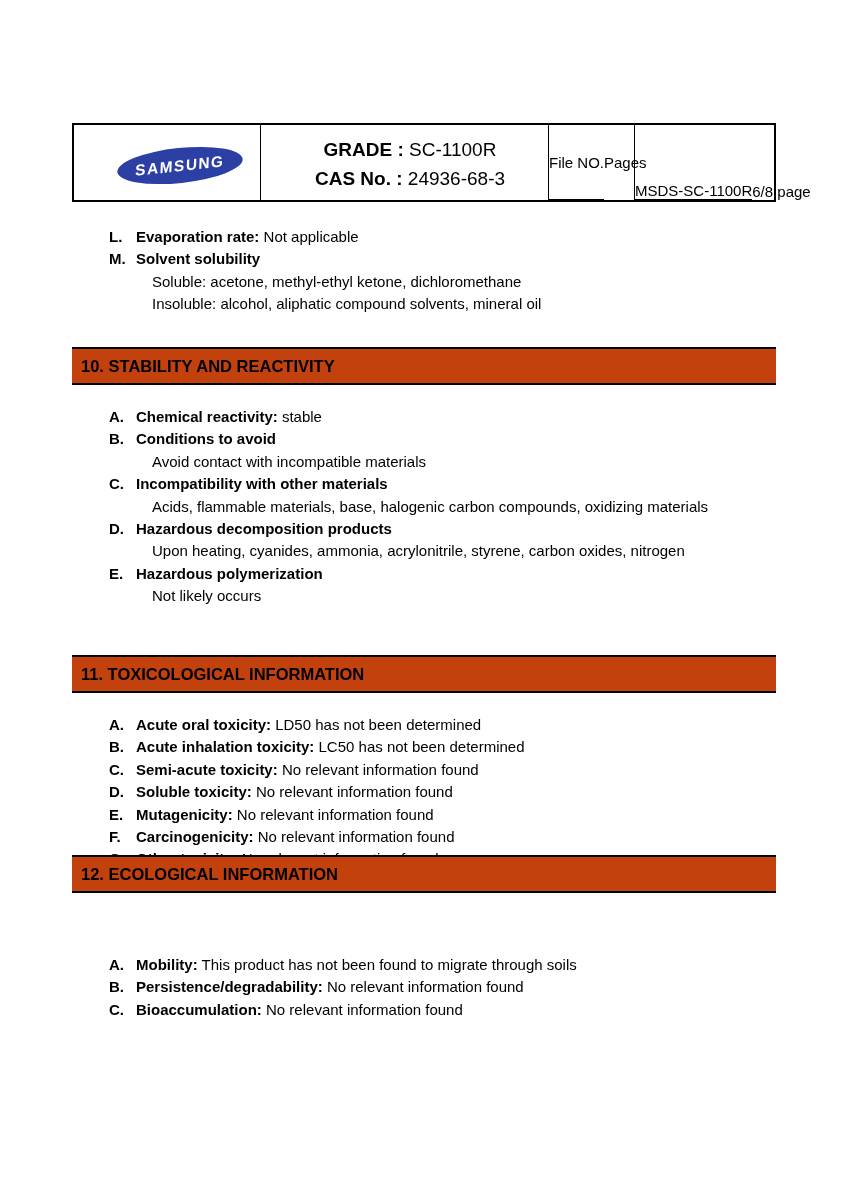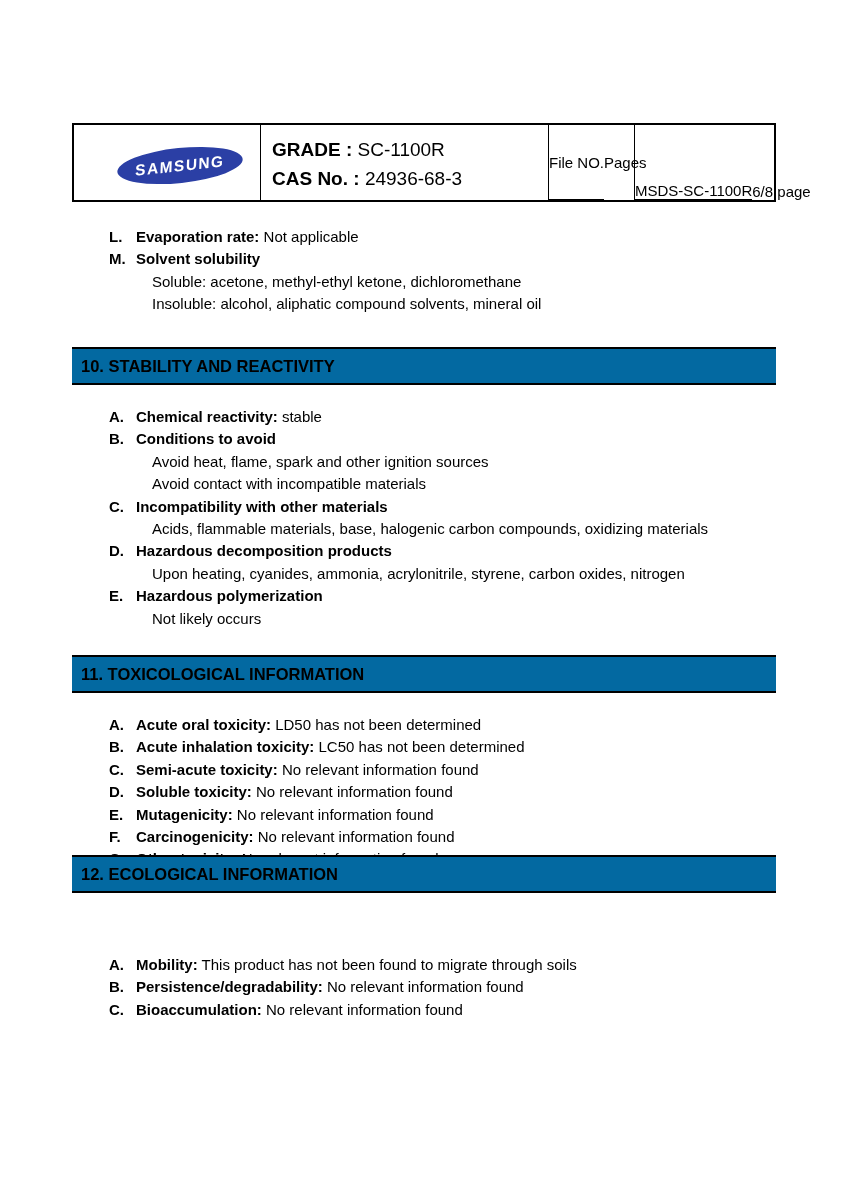--- a/index.html
+++ b/index.html
@@ -24,36 +24,36 @@
     transform:rotate(-6deg);
   }
   .logo-text {
     color:#fff; font-weight:bold; font-size:15.5px; letter-spacing:1.5px;
     transform:skewX(-8deg); white-space:nowrap;
   }
   .grade-cell {
     width:288px; flex:none; border-left:1.5px solid #000;
     padding:10px 0 0 11px; font-size:19px; line-height:29px;
   }
-  .grade-cell .line { white-space:nowrap; }
+  .grade-cell .line { white-space:nowrap;text-align:center; }
   .col { display:flex; flex-direction:row; box-sizing:border-box; border-left:1.5px solid #000; }
   .col-label { width:86px; flex:none; }
   .col-value { flex:1;align-items:flex-end; }
   .half {
     flex:1; display:flex; align-items:center; justify-content:center;
     font-size:15px; box-sizing:border-box; white-space:nowrap;
   }
   .half.top { border-bottom:1.5px solid #000; }
 
   
   .sec-hdr {
     position:absolute; left:72px; width:704px; height:38px;
     border-top:2.5px solid #000; border-bottom:2.5px solid #000;
     box-sizing:border-box; display:flex; align-items:center;
-    padding-left:9px; font-weight:bold; font-size:16.5px; background:#0369a1;
+    padding-left:9px; font-weight:bold; font-size:16.5px; background:#c2410c;
     white-space:nowrap;
   }
 
   
   .list {
     position:absolute; left:72px; width:704px;
     font-size:15px; line-height:22.4px;
   }
   .item { display:flex; }
   .item .ltr { flex:none; width:27px; margin-left:37px; font-weight:bold; }
@@ -102,21 +102,20 @@
   <div class="sec-hdr" style="top:347px;">10. STABILITY AND REACTIVITY</div>
   <div class="list" style="top:406px;">
       <div class="item">
         <span class="ltr">A.</span>
         <span class="txt"><b>Chemical reactivity:</b> stable</span>
       </div>
       <div class="item">
         <span class="ltr">B.</span>
         <span class="txt"><b>Conditions to avoid</b></span>
       </div>
-      <div class="sub">Avoid heat, flame, spark and other ignition sources</div>
       <div class="sub">Avoid contact with incompatible materials</div>
       <div class="item">
         <span class="ltr">C.</span>
         <span class="txt"><b>Incompatibility with other materials</b></span>
       </div>
       <div class="sub">Acids, flammable materials, base, halogenic carbon compounds, oxidizing materials</div>
       <div class="item">
         <span class="ltr">D.</span>
         <span class="txt"><b>Hazardous decomposition products</b></span>
       </div>

